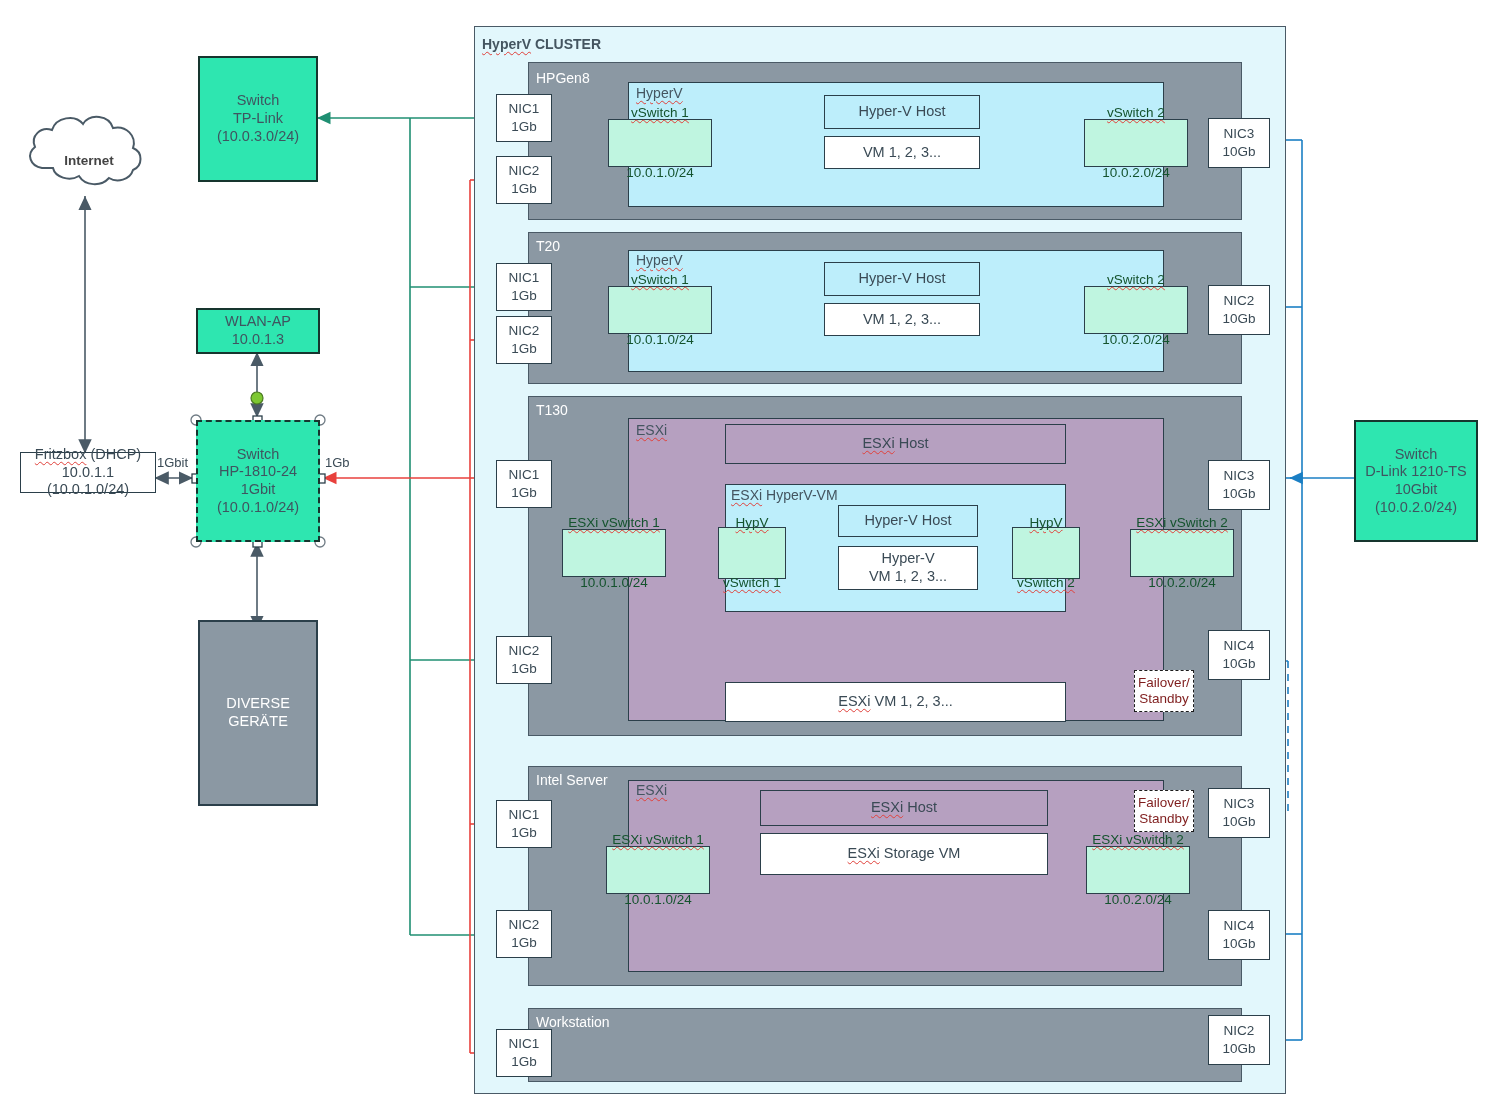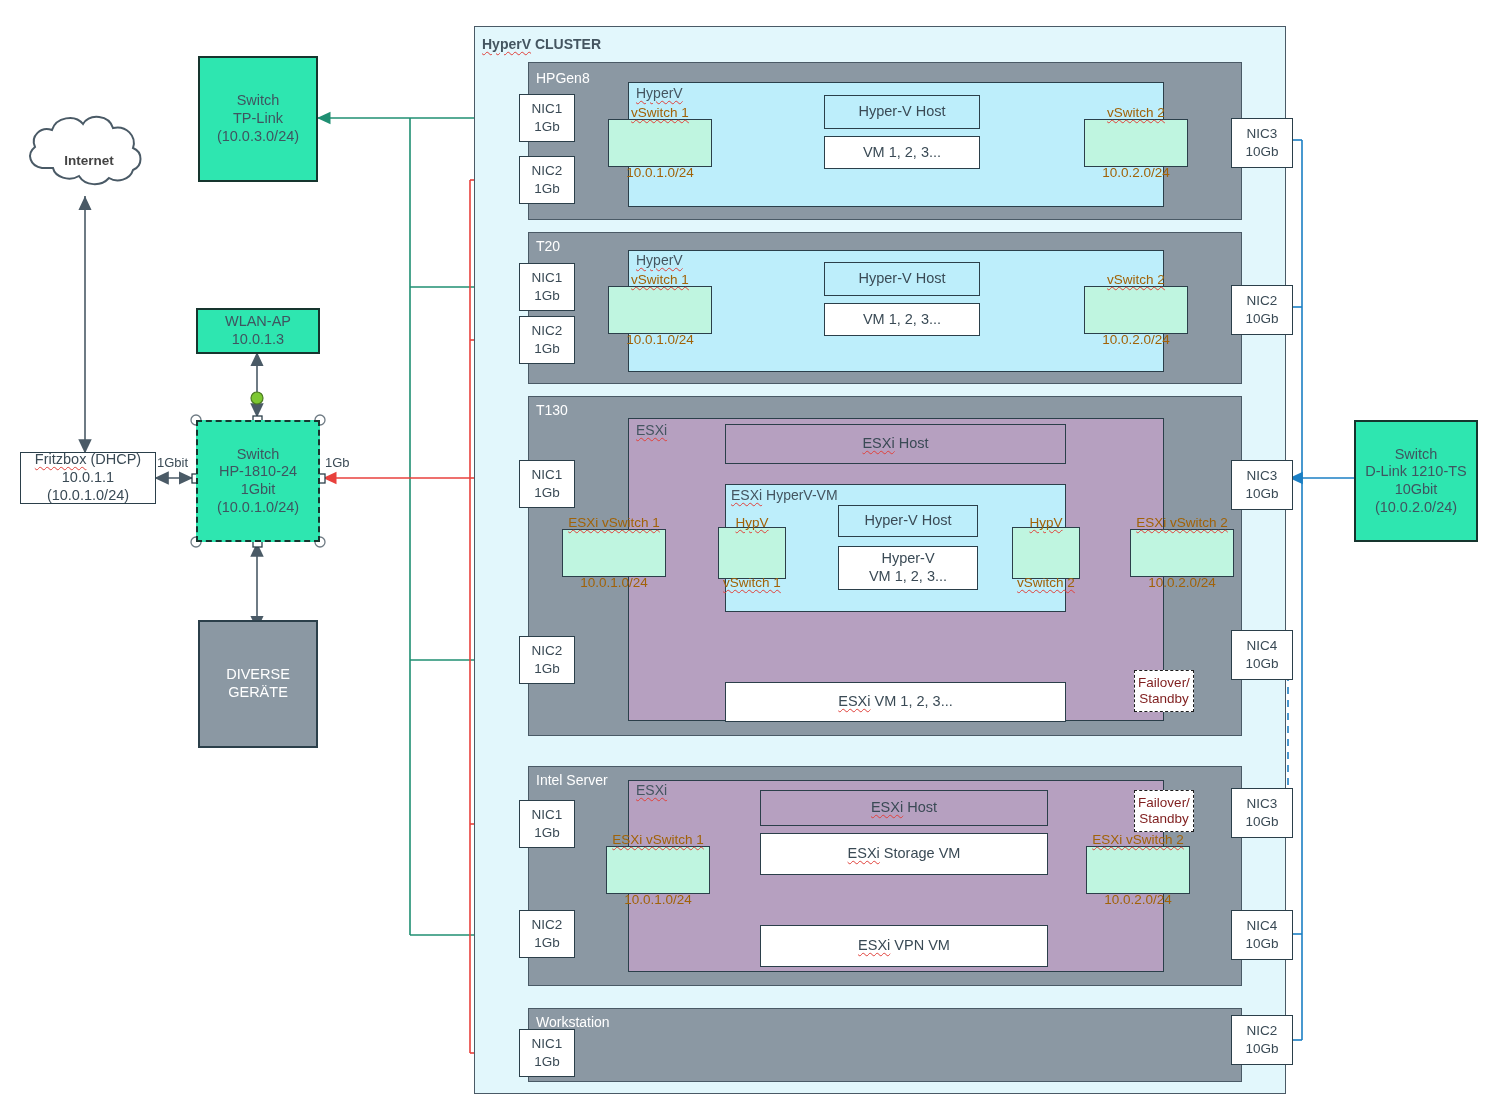--- a/index.html
+++ b/index.html
@@ -9,41 +9,41 @@
   #stage{position:absolute;left:0;top:0;width:1488px;height:1118px;}
 
   
   .abs{position:absolute;box-sizing:border-box;}
   .box{position:absolute;box-sizing:border-box;display:flex;
        flex-direction:column;align-items:center;justify-content:center;
        text-align:center;line-height:1.22;}
 
   
   .teal{background:#2ee6b0;border:2px solid #16352e;color:#3f5560;}
-  .mint{background:#bff5e0;border:1.6px solid #2b3f4a;color:#a16207;gap:43px;}
+  .mint{background:#bff5e0;border:1.6px solid #2b3f4a;color:#14532d;gap:43px;}
   .white{background:#ffffff;border:1.6px solid #2b3f4a;color:#3a4a55;}
   .gray{background:#8b98a3;border:2px solid #2b3f4a;color:#ffffff;}
   .hostbar{background:#b6a0c0;border:1.6px solid #2b3f4a;color:#3a4a55;}
   .dashed{background:#ffffff;border:1.7px dashed #1c1c1c;color:#7f1d1d;}
 
   
   .cluster{background:#e2f7fc;border:1.6px solid #4a5a66;}
   .node{background:#8b98a3;border:1.4px solid #4a5a66;}
   .hv{background:#bdeefb;border:1.6px solid #2b3f4a;}
   .esxi{background:#b6a0c0;border:1.6px solid #2b3f4a;}
   .esxihv{background:#bdeefb;border:1.6px solid #2b3f4a;}
 
   
   .ctitle{position:absolute;font-size:14px;color:#445560;white-space:nowrap;}
   .ctitle.lt{color:#ffffff;}
   .sq{ text-decoration-line:underline; text-decoration-style:wavy;
        text-decoration-color:#e0403a; text-decoration-thickness:1px;
        text-underline-offset:2px;}
 
-  .nic{font-size:13.5px;margin-left:23px;}
+  .nic{font-size:13.5px;}
   .nic div{line-height:1.35;}
   .lbl{position:absolute;font-size:13px;color:#3a4a55;white-space:nowrap;}
   .cap{font-size:13.5px;}
   .cap15{font-size:14.5px;}
 
   
   #cloud-text{position:absolute;font-size:13.5px;color:#444;font-weight:bold;}
   svg{position:absolute;left:0;top:0;width:1488px;height:1118px;
       pointer-events:none;overflow:visible;}
   .hdl{fill:#ffffff;stroke:#2b3f4a;stroke-width:1.3;}
@@ -196,38 +196,38 @@
     <div>Switch</div>
     <div>TP-Link</div>
     <div>(10.0.3.0/24)</div>
   </div>
 
   <div class="box teal cap15" style="left:196px;top:308px;width:124px;height:46px;">
     <div>WLAN-AP</div>
     <div>10.0.1.3</div>
   </div>
 
-  <div class="box white cap15" style="left:20px;top:452px;width:136px;height:52px;">
+  <div class="box white cap15" style="left:20px;top:452px;width:136px;height:41px;">
     <div><span class="sq">Fritzbox</span><span> (DHCP)</span></div>
     <div>10.0.1.1</div>
     <div>(10.0.1.0/24)</div>
   </div>
 
   <div class="box teal cap15" style="left:196px;top:420px;width:124px;height:122px;
        border-style:dashed;border-color:#16352e;">
     <div>Switch</div>
     <div>HP-1810-24</div>
     <div>1Gbit</div>
     <div>(10.0.1.0/24)</div>
   </div>
 
   <div class="lbl" style="left:157px;top:455px;">1Gbit</div>
   <div class="lbl" style="left:325px;top:455px;">1Gb</div>
 
-  <div class="box gray cap15" style="left:198px;top:620px;width:120px;height:128px;">
+  <div class="box gray cap15" style="left:198px;top:620px;width:120px;height:186px;">
     <div>DIVERSE</div>
     <div>GERÄTE</div>
   </div>
 
   <div class="box teal cap15" style="left:1354px;top:420px;width:124px;height:122px;">
     <div>Switch</div>
     <div>D-Link 1210-TS</div>
     <div>10Gbit</div>
     <div>(10.0.2.0/24)</div>
   </div>
@@ -394,23 +394,20 @@
     <div class="sq">ESXi vSwitch 2</div>
     <div>10.0.2.0/24</div>
   </div>
 
   <div class="box hostbar cap15" style="left:760px;top:790px;width:288px;height:36px;">
     <div><span class="sq">ESXi</span><span> Host</span></div>
   </div>
   <div class="box white cap15" style="left:760px;top:833px;width:288px;height:42px;">
     <div><span class="sq">ESXi</span><span> Storage VM</span></div>
   </div>
-  <div class="box white cap15" style="left:760px;top:925px;width:288px;height:42px;">
-    <div><span class="sq">ESXi</span><span> VPN VM</span></div>
-  </div>
 
   <div class="box dashed cap" style="left:1134px;top:790px;width:60px;height:42px;">
     <div>Failover/</div>
     <div>Standby</div>
   </div>
 
   <div class="abs node" style="left:528px;top:1008px;width:714px;height:74px;"></div>
   <div class="ctitle lt" style="left:536px;top:1014px;">Workstation</div>
   <div class="box white nic" style="left:496px;top:1029px;width:56px;height:48px;">
     <div>NIC1</div>

